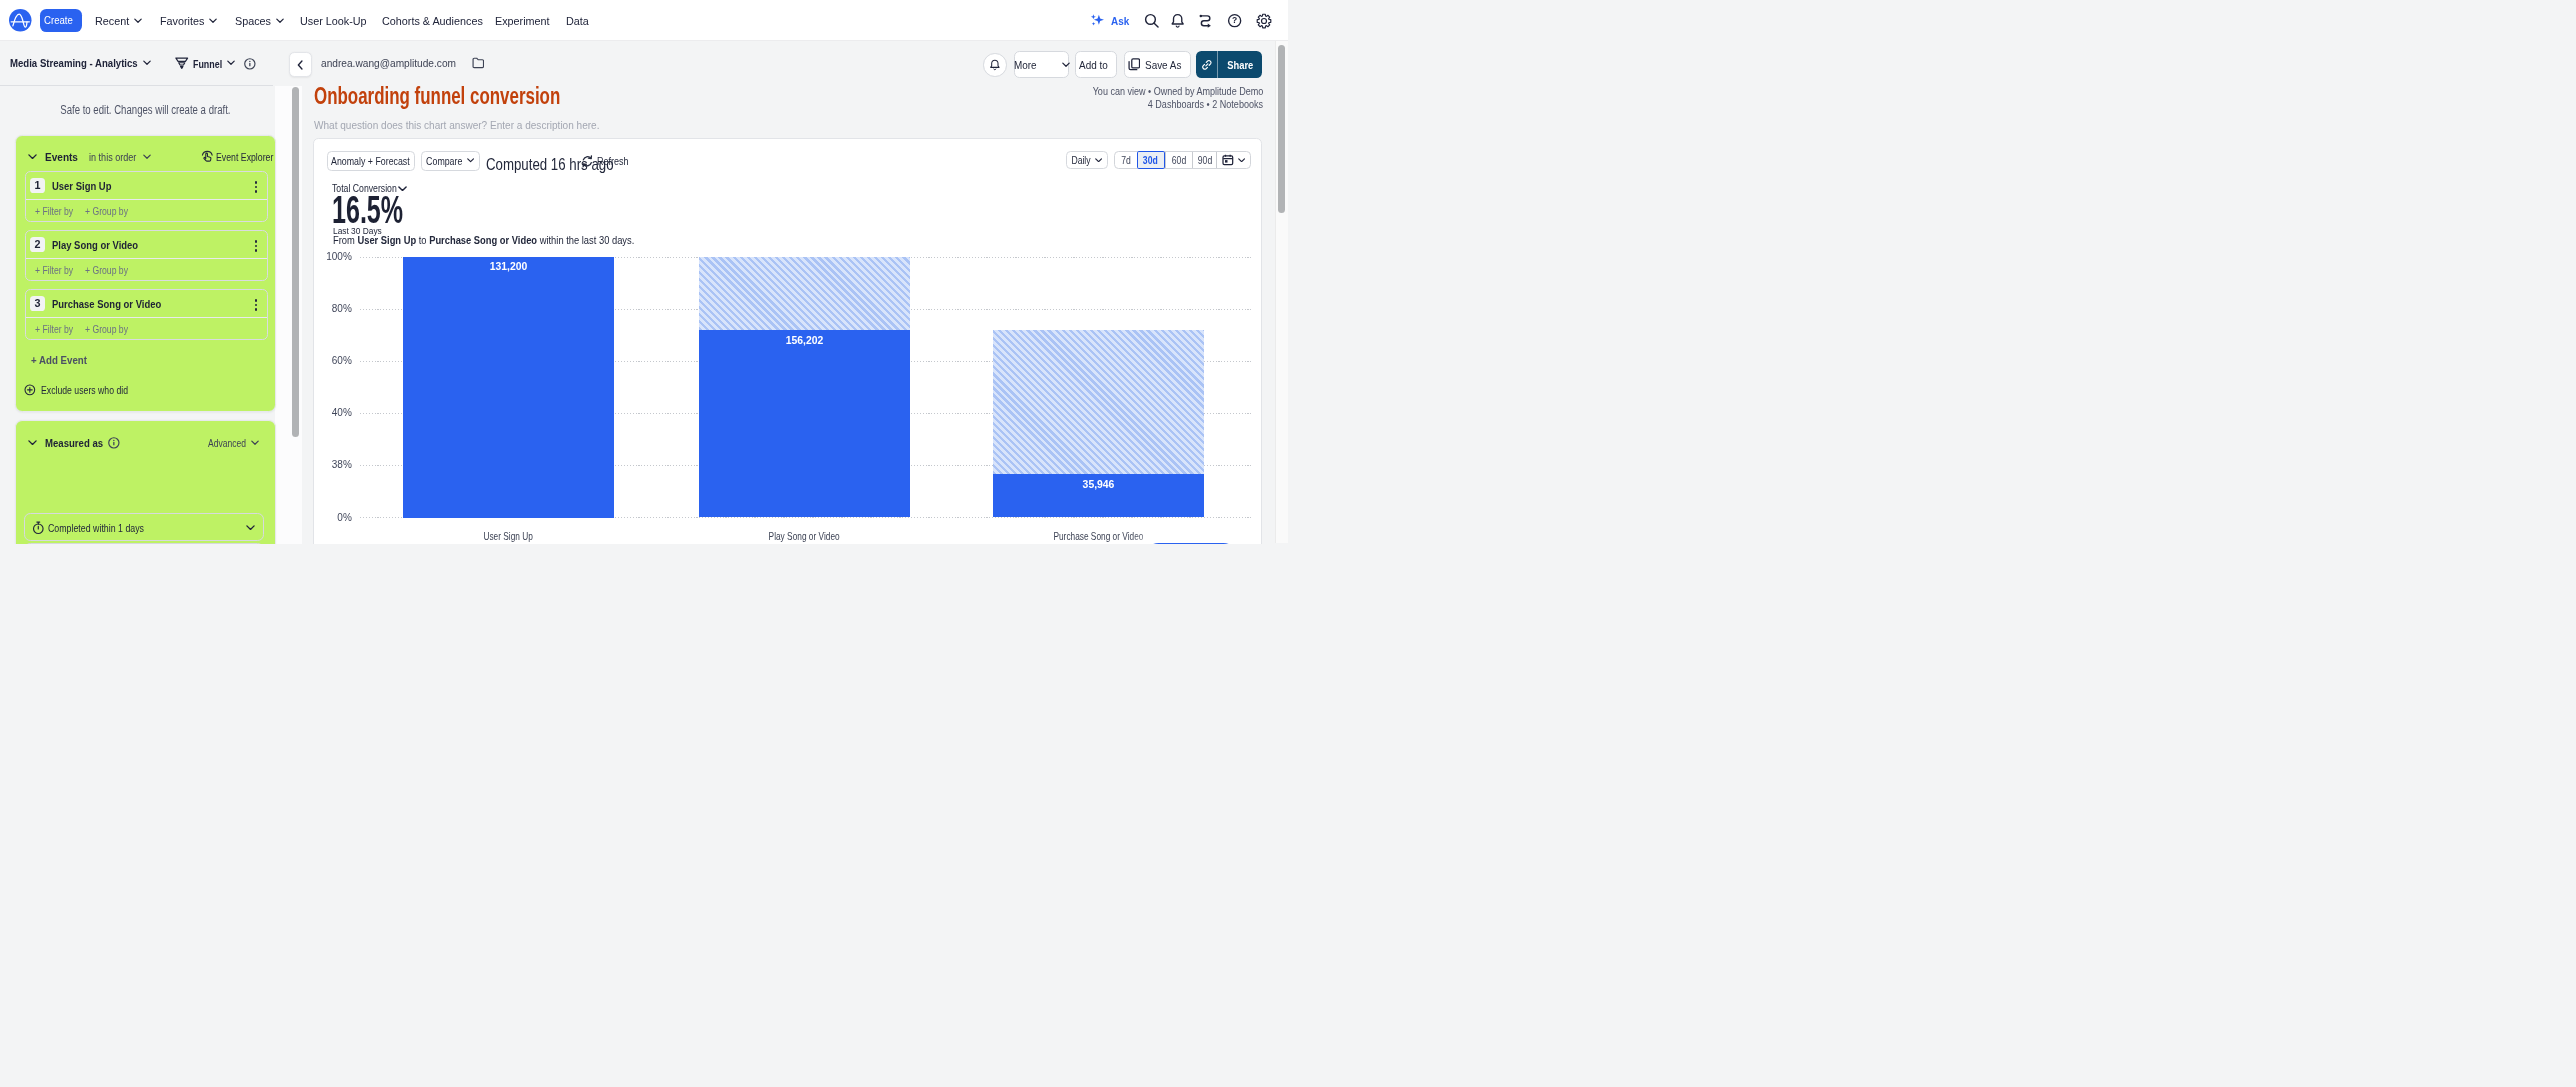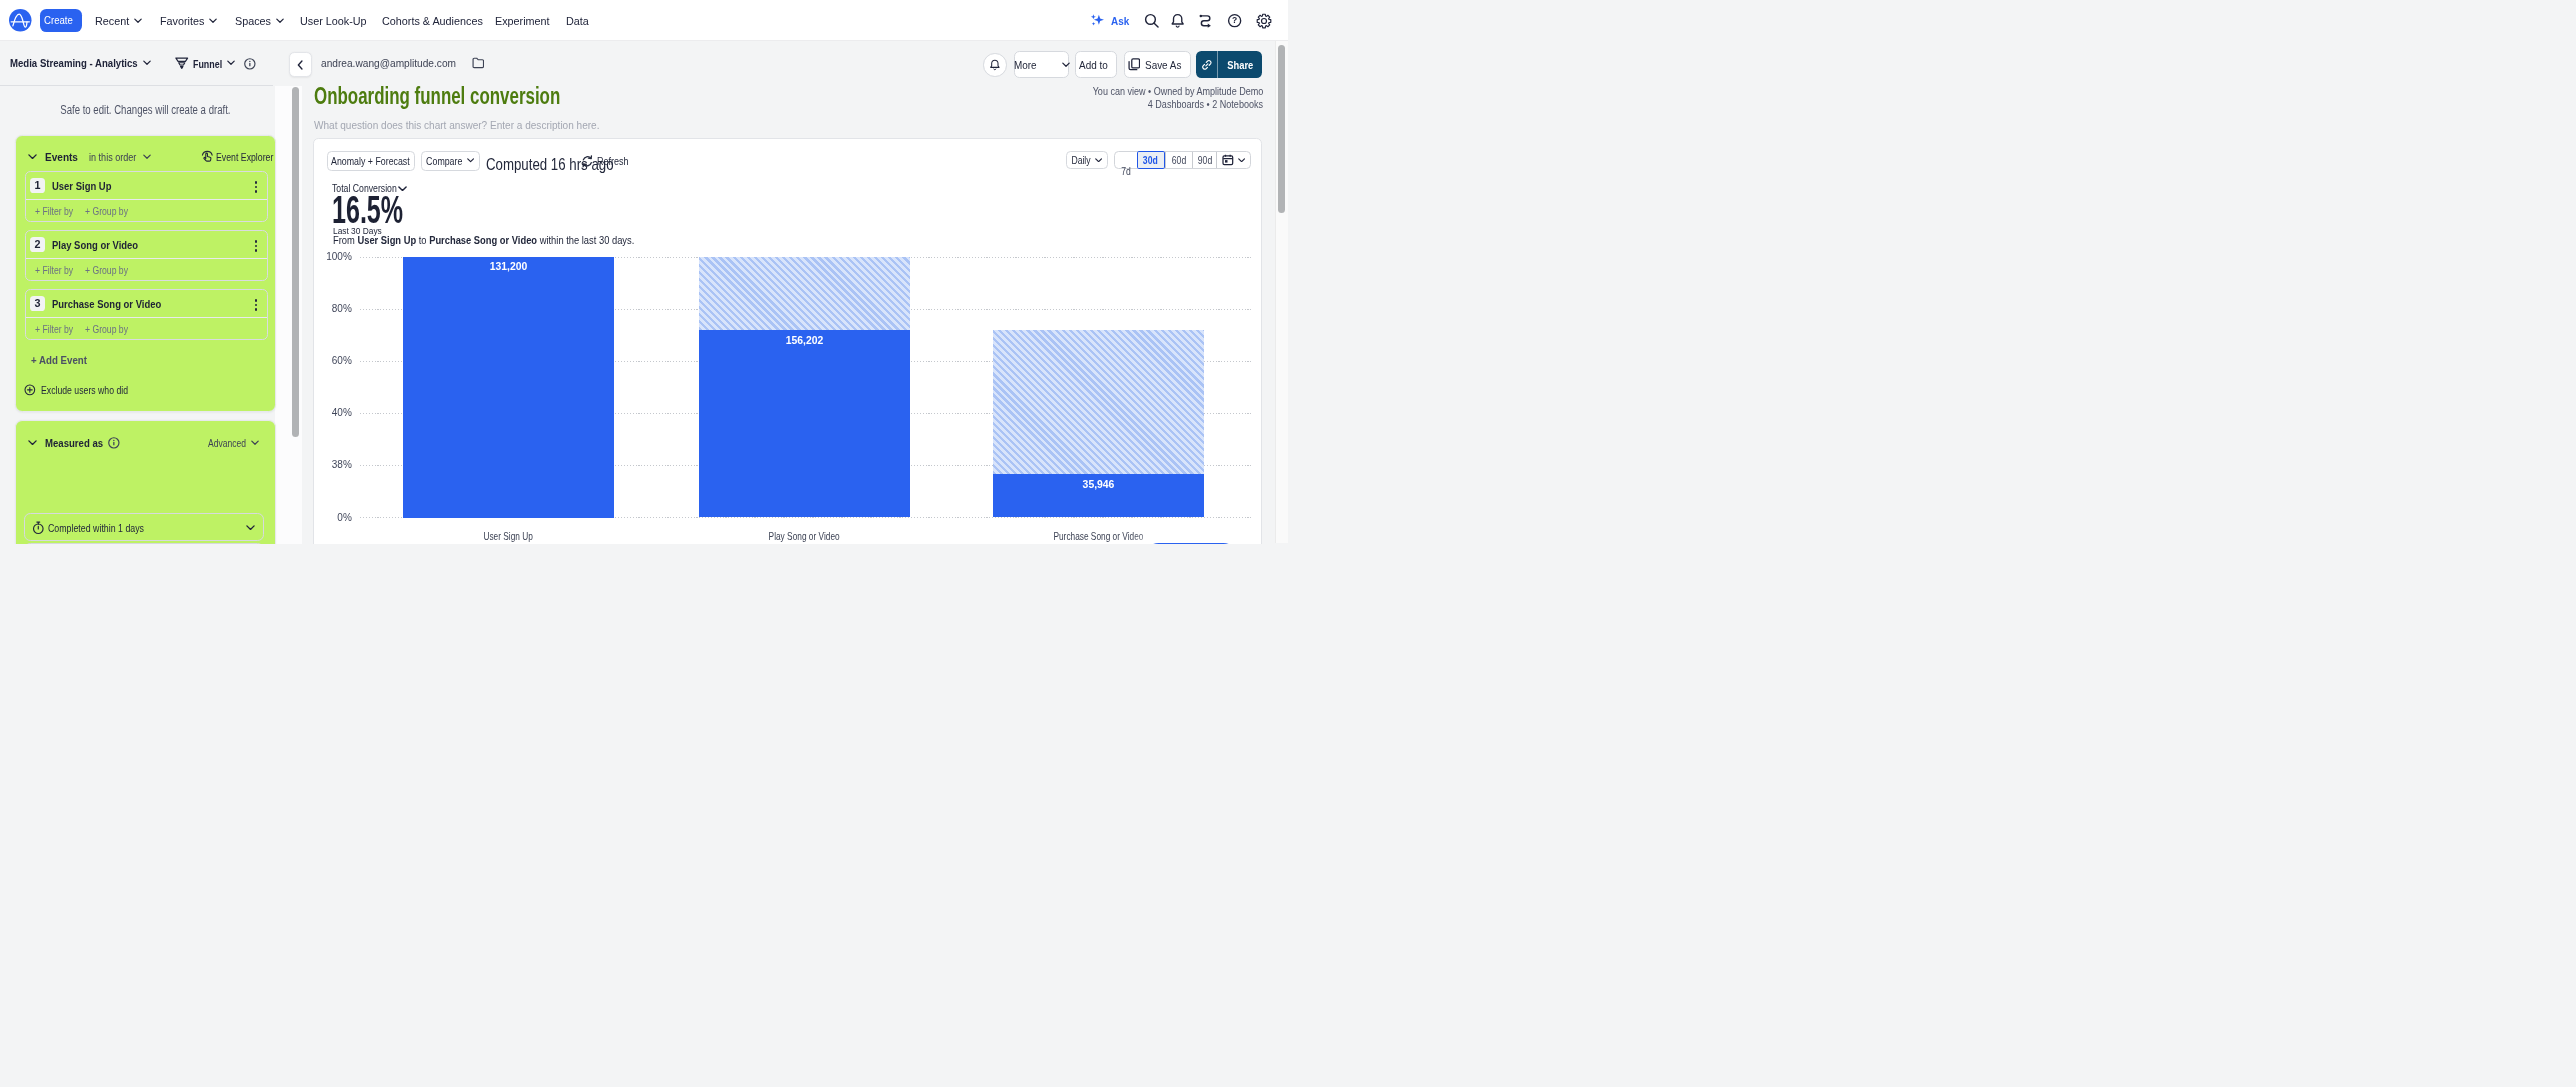--- a/index.html
+++ b/index.html
@@ -216,21 +216,21 @@
   <svg width="6.3" height="10" viewBox="0 0 7 11">
       <path d="M5.5 1 L1.5 5.5 L5.5 10" stroke="#20243a" stroke-width="1.5" fill="none" stroke-linecap="round" stroke-linejoin="round"></path>
     </svg>
 </div>
 <div class="abs" style="left:321px; top:57px; height:12.6px; display:flex; align-items:center; gap:7.2px; font-size:10.8px; color:#3d4254;">
     <span class="sx" style="transform:scaleX(0.94);">andrea.wang@amplitude.com</span>
   <svg width="12.6" height="11.7" viewBox="0 0 14 13">
       <path d="M1.2 2.6 a1.2 1.2 0 0 1 1.2 -1.2 h3 l1.5 1.7 h4.7 a1.2 1.2 0 0 1 1.2 1.2 v6.3 a1.2 1.2 0 0 1 -1.2 1.2 H2.4 a1.2 1.2 0 0 1 -1.2 -1.2 Z" stroke="#3d4254" stroke-width="1.3" fill="none"></path>
     </svg>
 </div>
-<div class="abs" style="left:314px; top:83px; font-size:23.5px; font-weight:bold; color:#4d7c0f;"><span class="sx" style="transform:scaleX(0.72);">Onboarding funnel conversion</span></div>
+<div class="abs" style="left:314px; top:83px; font-size:23.5px; font-weight:bold; color:#c2410c;"><span class="sx" style="transform:scaleX(0.72);">Onboarding funnel conversion</span></div>
 <div class="abs" style="left:314px; top:118px; font-size:11.7px; color:#a3a7b2;"><span class="sx" style="transform:scaleX(0.86);">What question does this chart answer? Enter a description here.</span></div>
 <div class="abs" style="left:902px; top:85px; width:361px; font-size:11.3px; color:#4e5366; text-align:right;"><span class="sxr" style="transform:scaleX(0.8);">You can view • Owned by Amplitude Demo</span></div>
 <div class="abs" style="left:902px; top:98px; width:361px; font-size:11.3px; color:#4e5366; text-align:right;"><span class="sxr" style="transform:scaleX(0.8);">4 Dashboards • 2 Notebooks</span></div>
 
 <div class="abs" style="left:983px; top:53px; width:23.5px; height:23.5px; border:0.9px solid #d6d9de; border-radius:50%; background:#fff; display:flex; align-items:center; justify-content:center;">
   <svg width="11.7" height="11.7" viewBox="0 0 17 17">
       <path d="M8.5 1.8 c-2.9 0 -4.6 2.1 -4.6 4.6 v3.4 l-1.5 2.4 h12.2 l-1.5 -2.4 V6.4 c0 -2.5 -1.7 -4.6 -4.6 -4.6 z" stroke="#20243a" stroke-width="1.5" fill="none" stroke-linejoin="round"></path>
       <path d="M7 14.6 a1.6 1.6 0 0 0 3 0" stroke="#20243a" stroke-width="1.4" fill="none" stroke-linecap="round"></path>
     </svg>
 </div>
@@ -283,21 +283,21 @@
     </svg>
   <div class="abs" style="left:283px; top:16px; font-size:11.3px; color:#23283b;"><span class="sx" style="transform:scaleX(0.8);">Refresh</span></div>
 
   <div class="btn abs" style="left:752px; top:11.7px; width:42px; height:18.5px; border-radius:4.5px; font-size:10.8px;">
       <span class="sxc" style="transform:scaleX(0.8); margin:0 -2.7px;">Daily</span> 
       <svg class="chev" width="7.2" height="4.5" viewBox="0 0 10 6">
         <path d="M1 1l4 4 4-4" stroke="#20243a" stroke-width="1.6" fill="none" stroke-linecap="round" stroke-linejoin="round"></path>
       </svg>
     </div>
   <div class="abs" id="seg" style="left:800px; top:11.7px; width:137px; height:18.5px; border:0.9px solid #d2d5da; border-radius:4.5px; background:#fff; display:flex;">
-    <div class="segc" style="width:21.6px;margin-top:11px;">
+    <div class="segc" style="width:21.6px;">
         <span class="sxc" style="transform:scaleX(0.8);">7d</span>
       </div>
     <div class="segc selseg" style="width:28px;">
         <span class="sxc" style="transform:scaleX(0.8);">30d</span>
       </div>
     <div class="segc" style="width:27.5px; border-left:0.9px solid #c8cbd0;">
         <span class="sxc" style="transform:scaleX(0.8);">60d</span>
       </div>
     <div class="segc" style="width:24px; border-left:0.9px solid #c8cbd0;">
         <span class="sxc" style="transform:scaleX(0.8);">90d</span>

